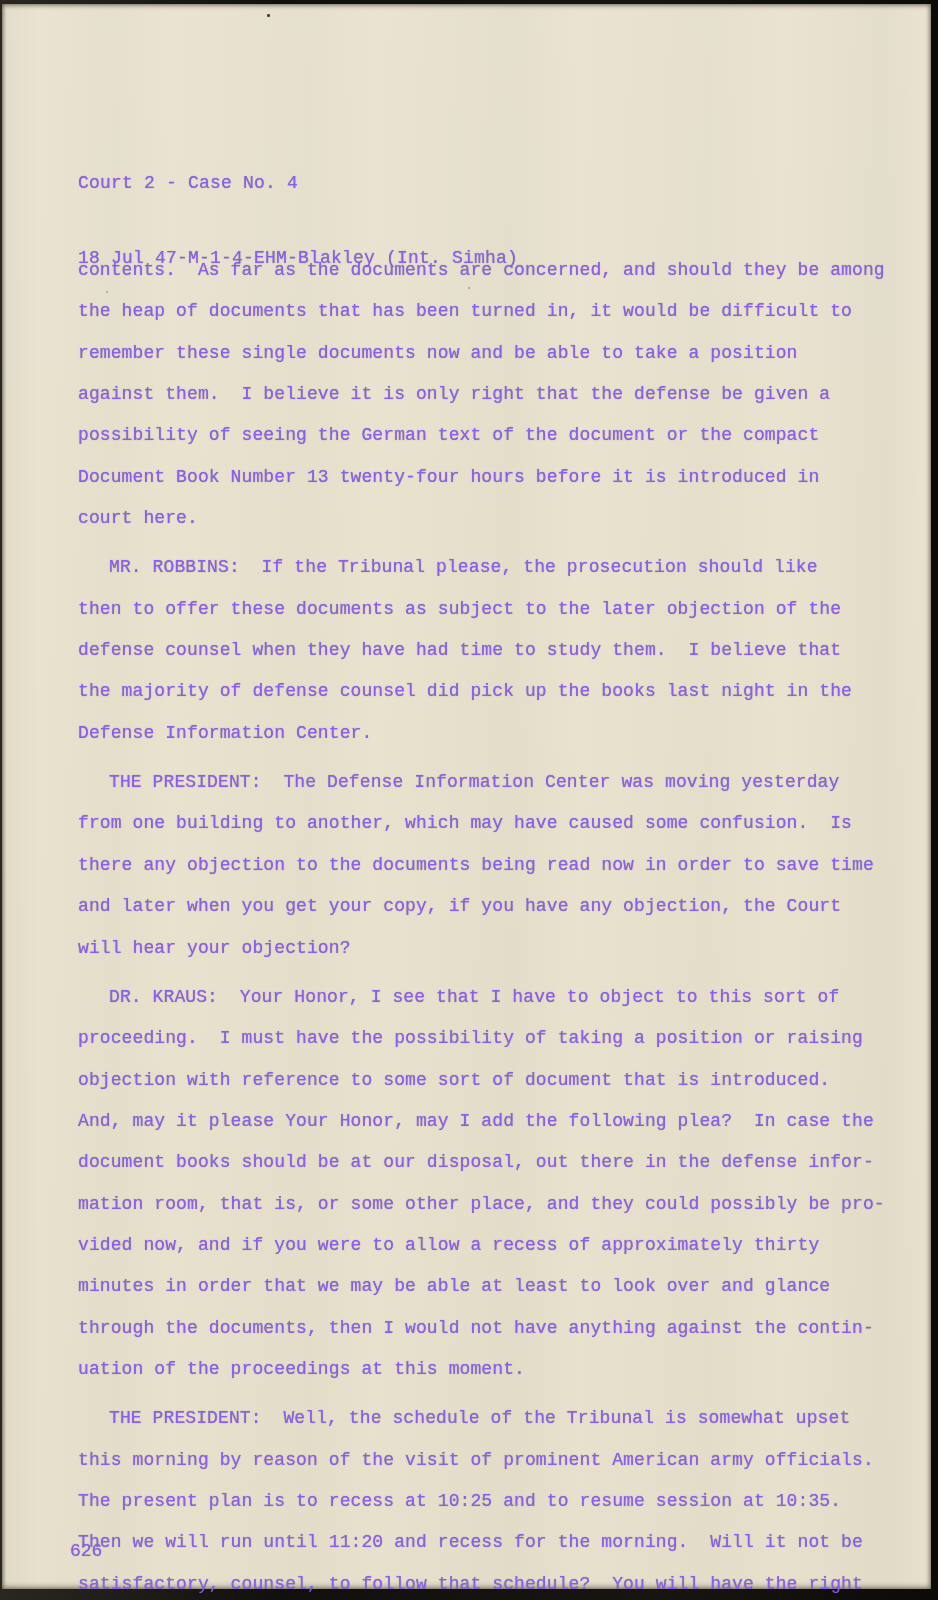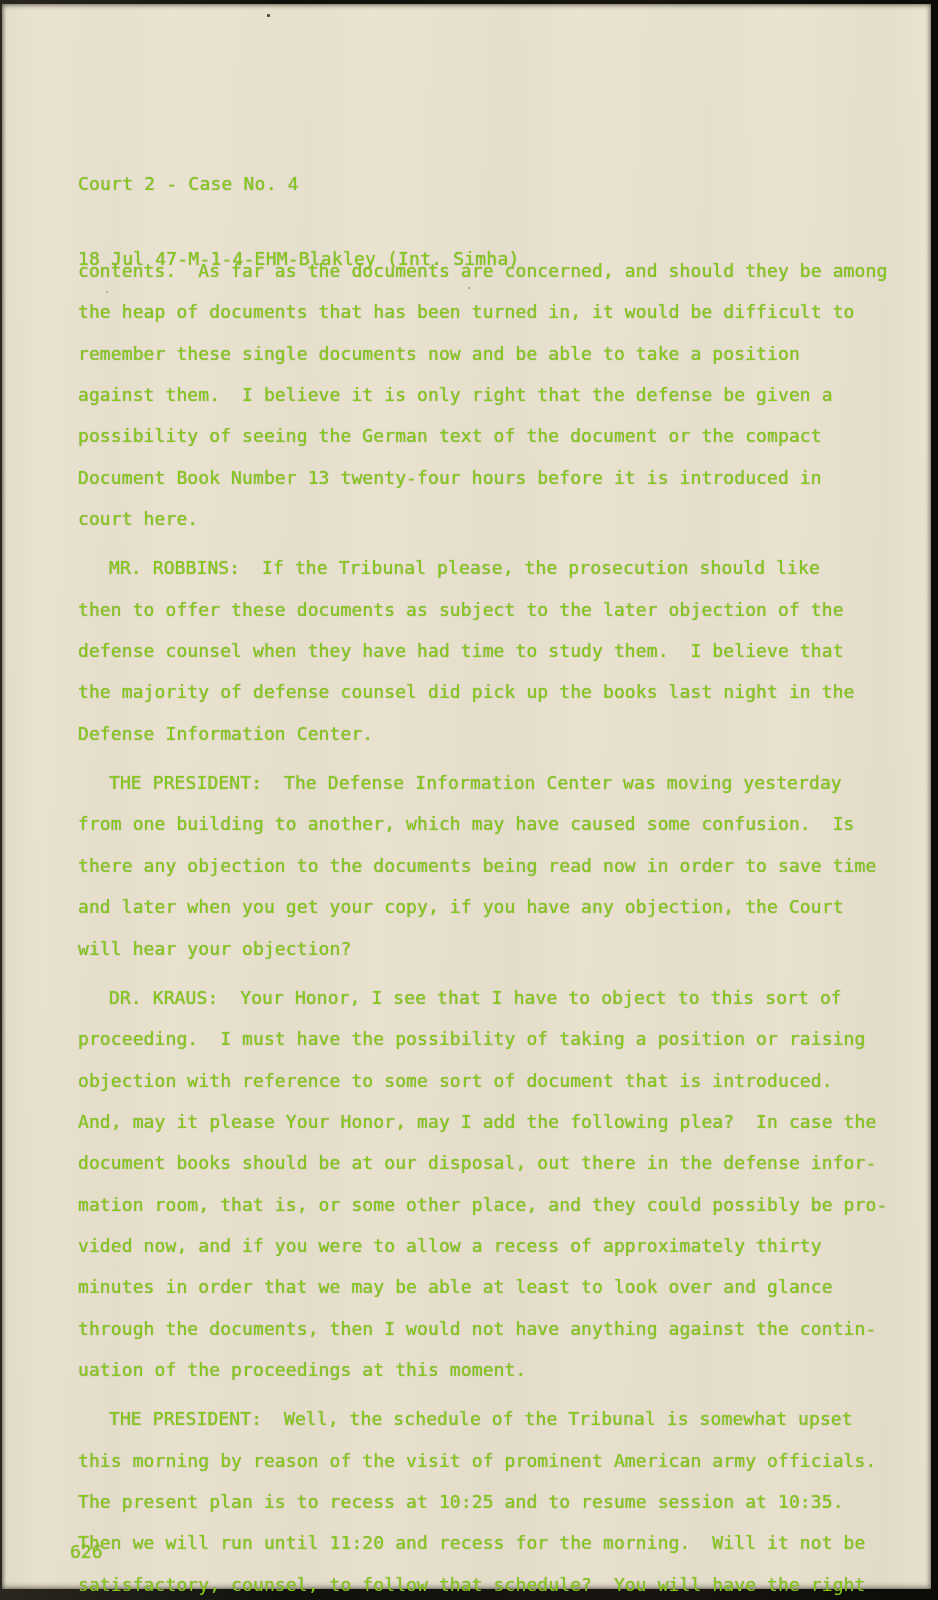--- a/index.html
+++ b/index.html
@@ -32,23 +32,24 @@
         rgba(120,130,110,0.06) 95%, rgba(0,0,0,0) 100%),
       linear-gradient(180deg, #eae3d1 0%, #e9e2cf 40%, #e7e0cd 100%);
     box-shadow: inset 0 2px 4px rgba(40,35,25,0.35), inset 2px 0 3px rgba(40,35,25,0.2), inset -2px 0 4px rgba(40,35,25,0.25), inset 0 -3px 5px rgba(40,35,25,0.3);
   }
   .speck { position: absolute; background: #4a443a; border-radius: 1px; }
   .speck.s1 { left: 265px; top: 10px; width: 3px; height: 3px; }
   .speck.s2 { left: 466px; top: 283px; width: 2px; height: 2px; opacity: .5; }
   .speck.s3 { left: 104px; top: 287px; width: 2px; height: 2px; opacity: .4; }
 
   .ink {
-    color: #84cc16;
+    color: #8b5cf6;
     text-shadow: 0 0 1px rgba(64,58,48,0.55);
     white-space: pre;
+    font-family: Liberation Mono, monospace;
   }
   .doc-header {
     position: absolute;
     left: 78px;
     top: 121px;
     font-size: 18px;
     line-height: 25px;
     letter-spacing: 0.2px;
   }
   .typescript {

